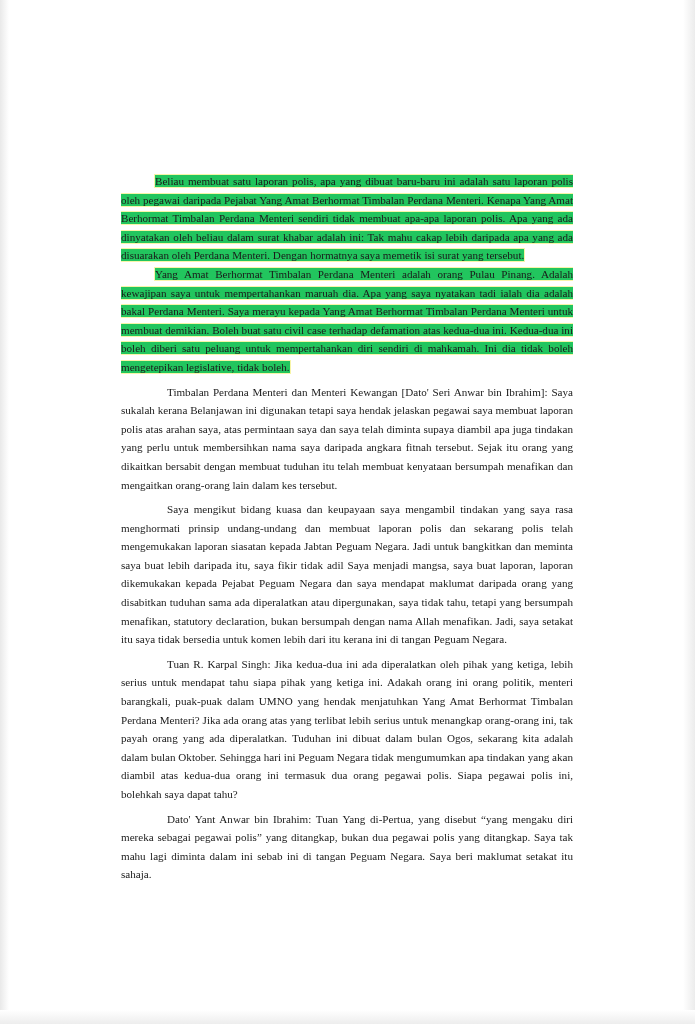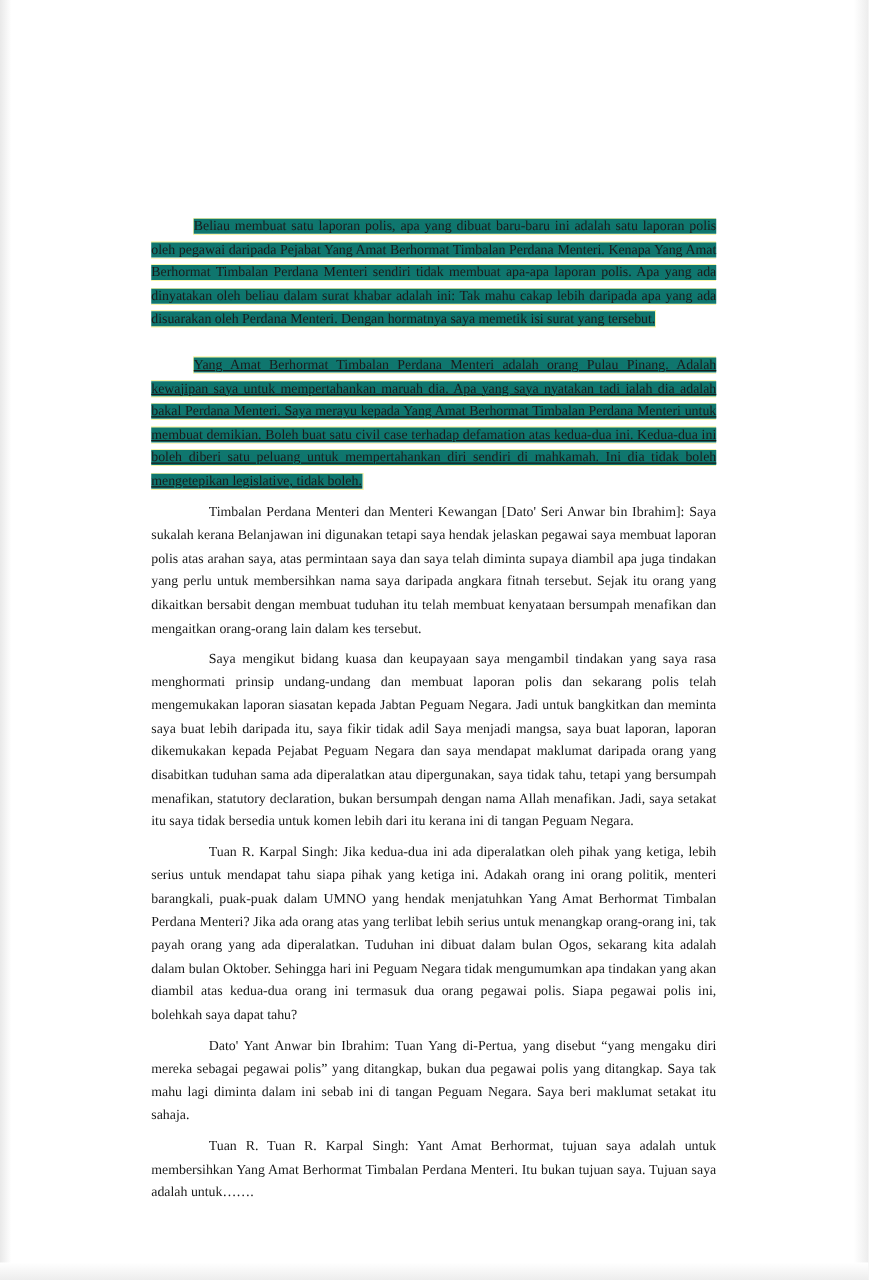--- a/index.html
+++ b/index.html
@@ -46,33 +46,32 @@
   }
   p.para {
     margin: 0;
     font-size: 11.1px;
     line-height: 18.6px;
     text-align: justify;
     color: #1a1a1a;
     text-indent: 0;
   }
   p.para + p.para {
-    margin-top: 18px;
-    text-decoration: underline;
+    margin-top: 0px;
   }
   .indent {
     display: inline-block;
     width: 34px;
   }
   .indent-wide {
     display: inline-block;
     width: 46px;
   }
   .hl {
-    background-color: #0f766e;
+    background-color: #22c55e;
     box-shadow: 0 0 0 1px #f7f5a8;
   }
   .spk {
     font-weight: normal;
   }
   .gap-sm { height: 6px; }
 </style>
 </head>
 <body>
 
@@ -98,16 +97,15 @@
     <div class="gap-sm"></div>
 
     <p class="para"><span class="indent-wide"></span><span class="spk">Tuan R. Karpal Singh:</span>  <span>Jika kedua-dua ini ada diperalatkan oleh pihak yang ketiga, lebih serius untuk mendapat tahu siapa pihak yang ketiga ini.   Adakah orang ini orang politik, menteri barangkali, puak-puak dalam UMNO yang hendak menjatuhkan Yang Amat Berhormat Timbalan Perdana Menteri?  Jika ada orang atas yang terlibat lebih serius untuk menangkap orang-orang ini, tak payah orang yang ada diperalatkan. Tuduhan ini dibuat dalam bulan Ogos, sekarang kita adalah dalam bulan Oktober.  Sehingga hari ini Peguam Negara tidak mengumumkan apa tindakan yang akan diambil atas kedua-dua orang ini termasuk dua orang pegawai polis.  Siapa pegawai polis ini, bolehkah saya dapat tahu?</span></p>
 
     <div class="gap-sm"></div>
 
     <p class="para"><span class="indent-wide"></span><span class="spk">Dato' Yant Anwar bin Ibrahim:</span>  <span>Tuan Yang di-Pertua, yang disebut “yang mengaku diri mereka sebagai pegawai polis” yang ditangkap, bukan dua pegawai polis yang ditangkap.  Saya tak mahu lagi diminta dalam ini sebab ini di tangan Peguam Negara.  Saya beri maklumat setakat itu sahaja.</span></p>
 
     <div class="gap-sm"></div>
 
-    <p class="para"><span class="indent-wide"></span><span class="spk">Tuan R. Tuan R. Karpal Singh:</span>   <span>Yant Amat Berhormat, tujuan saya adalah untuk membersihkan Yang Amat Berhormat Timbalan Perdana Menteri.  Itu bukan tujuan saya.  Tujuan saya adalah untuk…….</span></p>
 
   </div>
 </div>
 
 </body></html>

